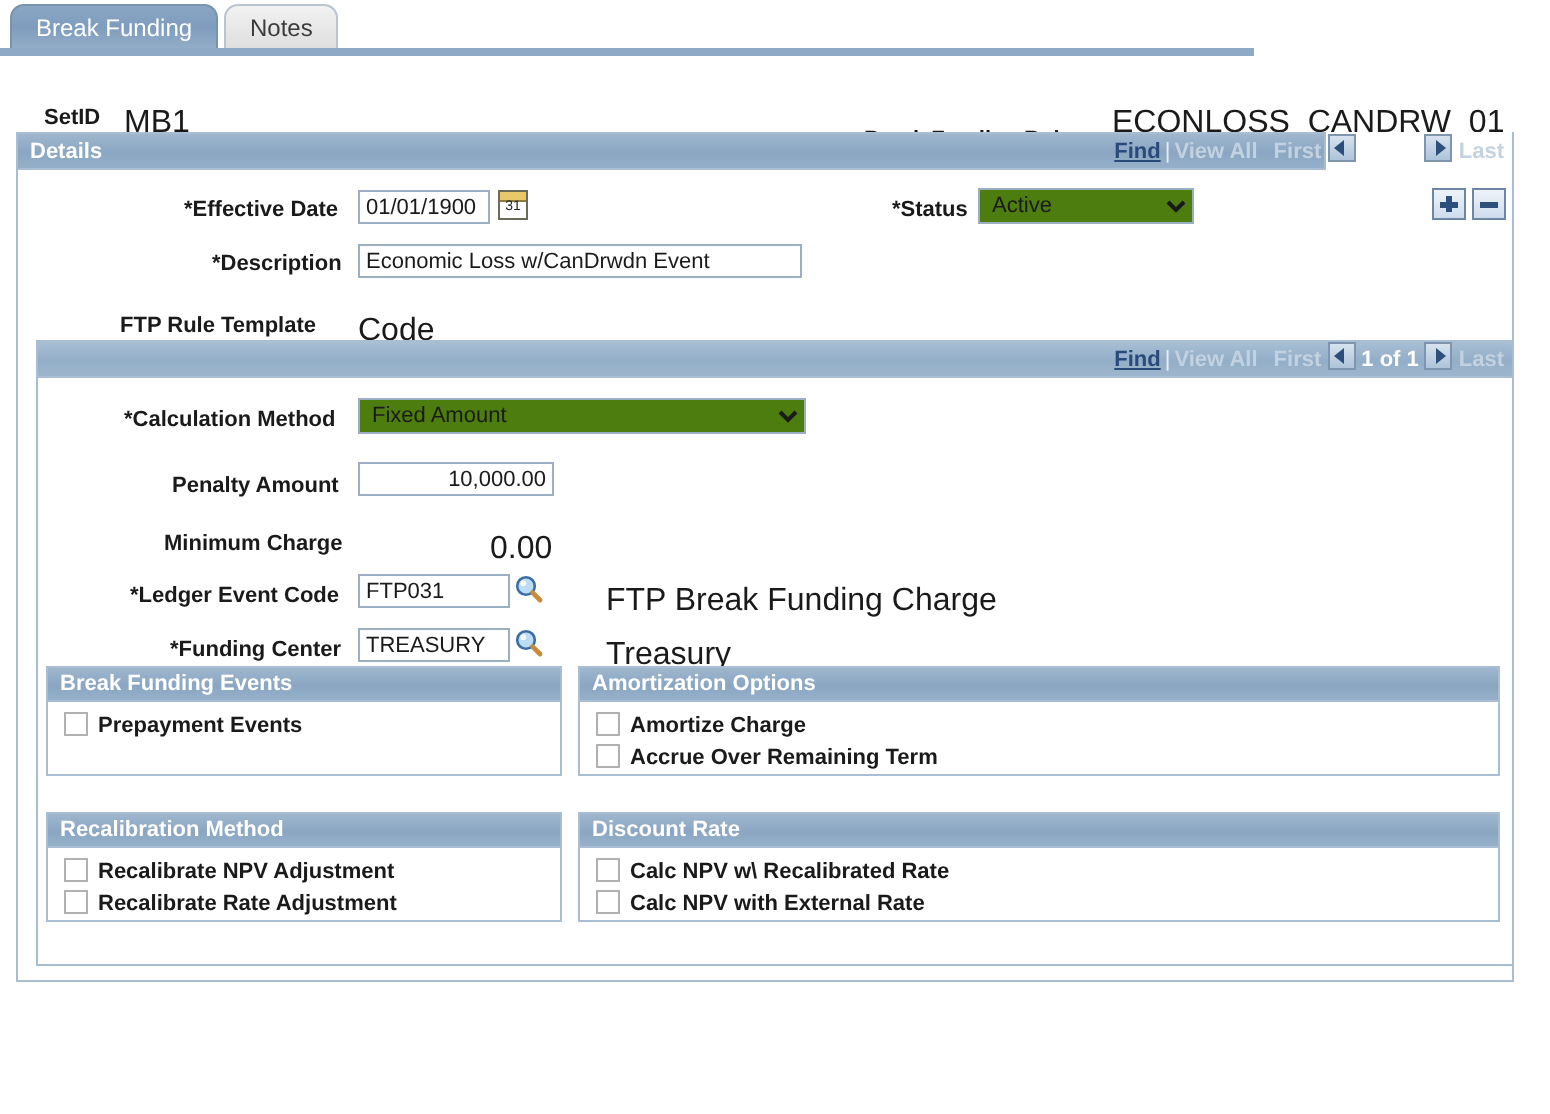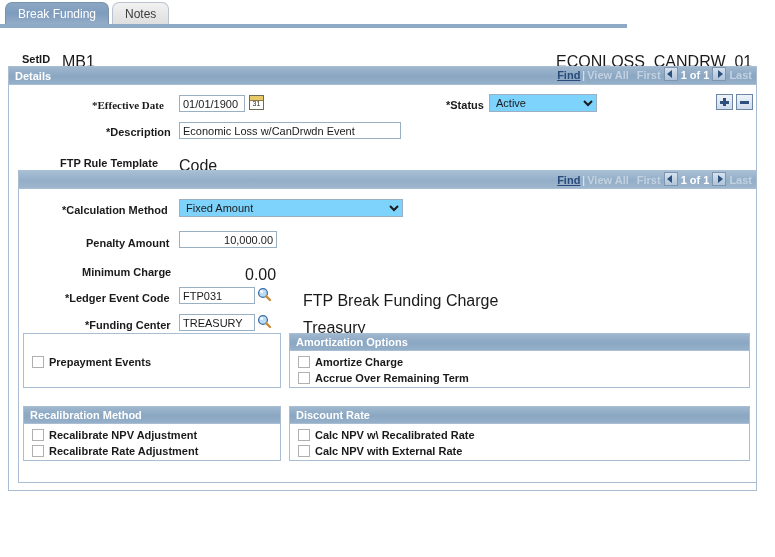--- a/index.html
+++ b/index.html
@@ -161,21 +161,21 @@
     height: 17px;
     line-height: 15px;
     padding: 0 3px;
     outline: none;
   }
   .txt.right { text-align: right; }
   .sel {
     position: absolute;
     box-sizing: border-box;
     border: 1px solid #9bafc3;
-    background: #7dd3fc;
+    background: #4d7c0f;
     font-family: "Liberation Sans", sans-serif;
     font-size: 11px;
     color: #1a1a1a;
     height: 18px;
     padding-left: 2px;
   }
 
   
   .cal-icon {
     position: absolute;
@@ -277,31 +277,31 @@
   </div>
 
   <div class="abs lbl-bold" style="left:22px; top:53px;">SetID</div>
   <div class="abs val-plain" style="left:62px; top:53px;">MB1</div>
 
   <div class="abs lbl-bold" style="left:432px; top:64px;">Break Funding Rule</div>
   <div class="abs val-plain" style="left:556px; top:53px;">ECONLOSS_CANDRW_01</div>
 
   <div class="outer-frame"></div>
 
-  <div class="abs" style="left:8px; top:66px; width:749px;">
+  <div class="abs" style="left:8px; top:66px; width:655px;">
     <div class="grouphdr" style="border:1px solid #a9bed2; box-sizing:border-box; height:19px; line-height:18px;">Details</div>
   </div>
 
   <div class="abs" style="left:520px; top:67px; width:236px; height:17px; background:transparent;">
     <div class="navinner">
       <span class="nav-find">Find</span><span class="nav-sep">|</span><span class="nav-dim">View All</span><span class="nav-dim" style="padding-left:8px;">First</span><span class="nav-arrow left"></span><span class="nav-cur">1 of 1</span><span class="nav-arrow right"></span><span class="nav-dim">Last</span>
     </div>
   </div>
 
-  <div class="abs lbl-bold" style="left:92px; top:99px;font-family:Liberation Serif, serif;">*Effective Date</div>
+  <div class="abs lbl-bold" style="left:92px; top:99px;">*Effective Date</div>
   <input class="txt" style="left: 179px; top: 95px; width: 66px;" type="text" value="01/01/1900">
   <div class="cal-icon" style="left:249px; top:95px;">
     <div class="cal-top"></div>
     <div class="cal-num">31</div>
   </div>
 
   <div class="abs lbl-bold" style="left:446px; top:99px;">*Status</div>
   <select class="sel" style="left:489px; top:94px; width:108px;">
   <option value="Active">Active</option><option value="Inactive">Inactive</option></select>
 
@@ -353,20 +353,21 @@
   <span class="lookup-icon" style="left:257px; top:314px;">
     <svg width="15" height="15" viewBox="0 0 15 15">
       <circle cx="6" cy="6" r="4.4" fill="#bcdcf4" stroke="#3a6ea5" stroke-width="1.3"></circle>
       <circle cx="4.6" cy="4.6" r="1.5" fill="#ffffff" opacity="0.85"></circle>
       <line x1="9.3" y1="9.3" x2="13" y2="13" stroke="#c98b3a" stroke-width="2.4" stroke-linecap="round"></line>
     </svg>
   </span>
   <div class="abs val-plain" style="left:303px; top:319px;">Treasury</div>
 
   <div class="groupbox" style="left:23px; top:333px; width:258px; height:55px;">
+    <div class="grouphdr">Break Funding Events</div>
     <div class="cbrow" style="left:8px; top:22px;">
       <span class="cbox"></span><span class="cblabel">Prepayment Events</span>
     </div>
   </div>
 
   <div class="groupbox" style="left:289px; top:333px; width:461px; height:55px;">
     <div class="grouphdr">Amortization Options</div>
     <div class="cbrow" style="left:8px; top:22px;">
       <span class="cbox"></span><span class="cblabel">Amortize Charge</span>
     </div>

